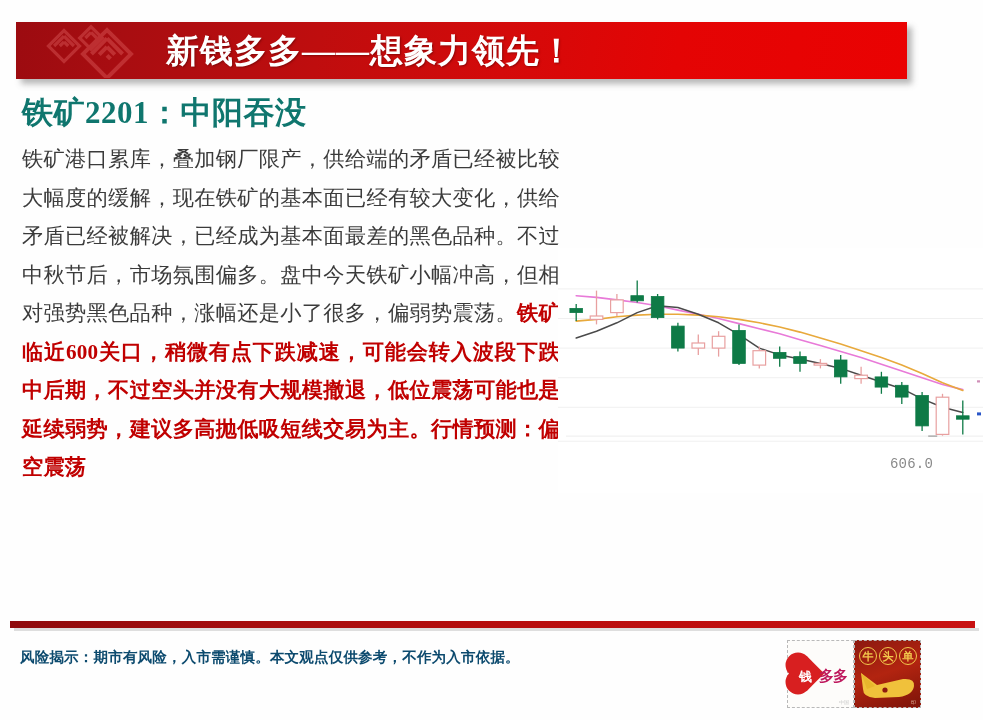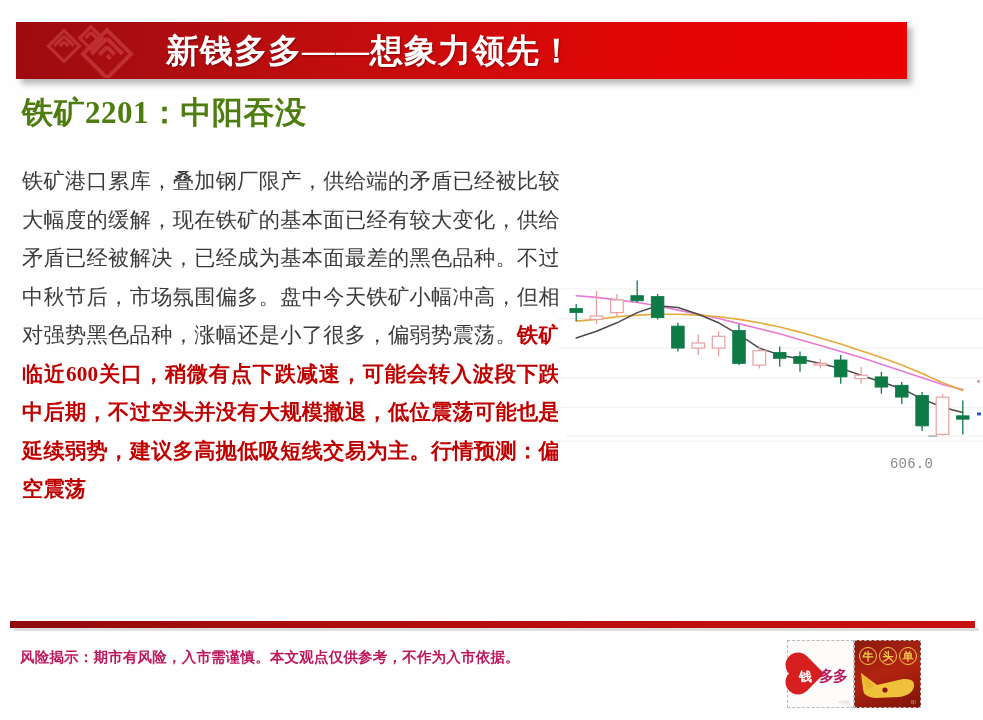--- a/index.html
+++ b/index.html
@@ -43,39 +43,38 @@
     letter-spacing: 1px;
     font-family: "Liberation Serif", "DejaVu Serif", serif;
     text-shadow: 1px 1px 2px rgba(80,0,0,0.5);
     white-space: nowrap;
   }
 
   
   .article-title {
     position: absolute;
     left: 22px; top: 92px;
-    color: #4d7c0f;
+    color: #0f766e;
     font-size: 31px;
     font-weight: bold;
     letter-spacing: 0.5px;
     white-space: nowrap;
     font-family: "Liberation Serif", "DejaVu Serif", serif;
   }
   .body-text {
     position: absolute;
     left: 22px; top: 140px;
     width: 538px;
     font-size: 21.2px;
     line-height: 38.5px;
     color: #3b3b3b;
     text-align: justify;
     text-justify: inter-character;
     letter-spacing: 0.2px;
     font-family: "Liberation Serif", "DejaVu Serif", serif;
-    margin-top: 22px;
   }
   .body-text .hl {
     color: #c00000;
     font-weight: bold;
   }
 
   
   .chart-wrap {
     position: absolute;
     left: 558px; top: 248px;
@@ -104,21 +103,21 @@
     content: "";
     position: absolute;
     left: 4px; top: 7px;
     width: 100%; height: 3px;
     background: rgba(150,150,150,0.30);
   }
   .disclaimer {
     position: absolute;
     left: 20px; top: 648px;
     font-size: 14.5px;
-    color: #be185d;
+    color: #0c4a6e;
     font-weight: bold;
     letter-spacing: 0.2px;
     white-space: nowrap;
     font-family: "Liberation Serif", "DejaVu Serif", serif;
   }
   .stamps {
     position: absolute;
     left: 787px; top: 640px;
     width: 135px; height: 68px;
     display: flex;

